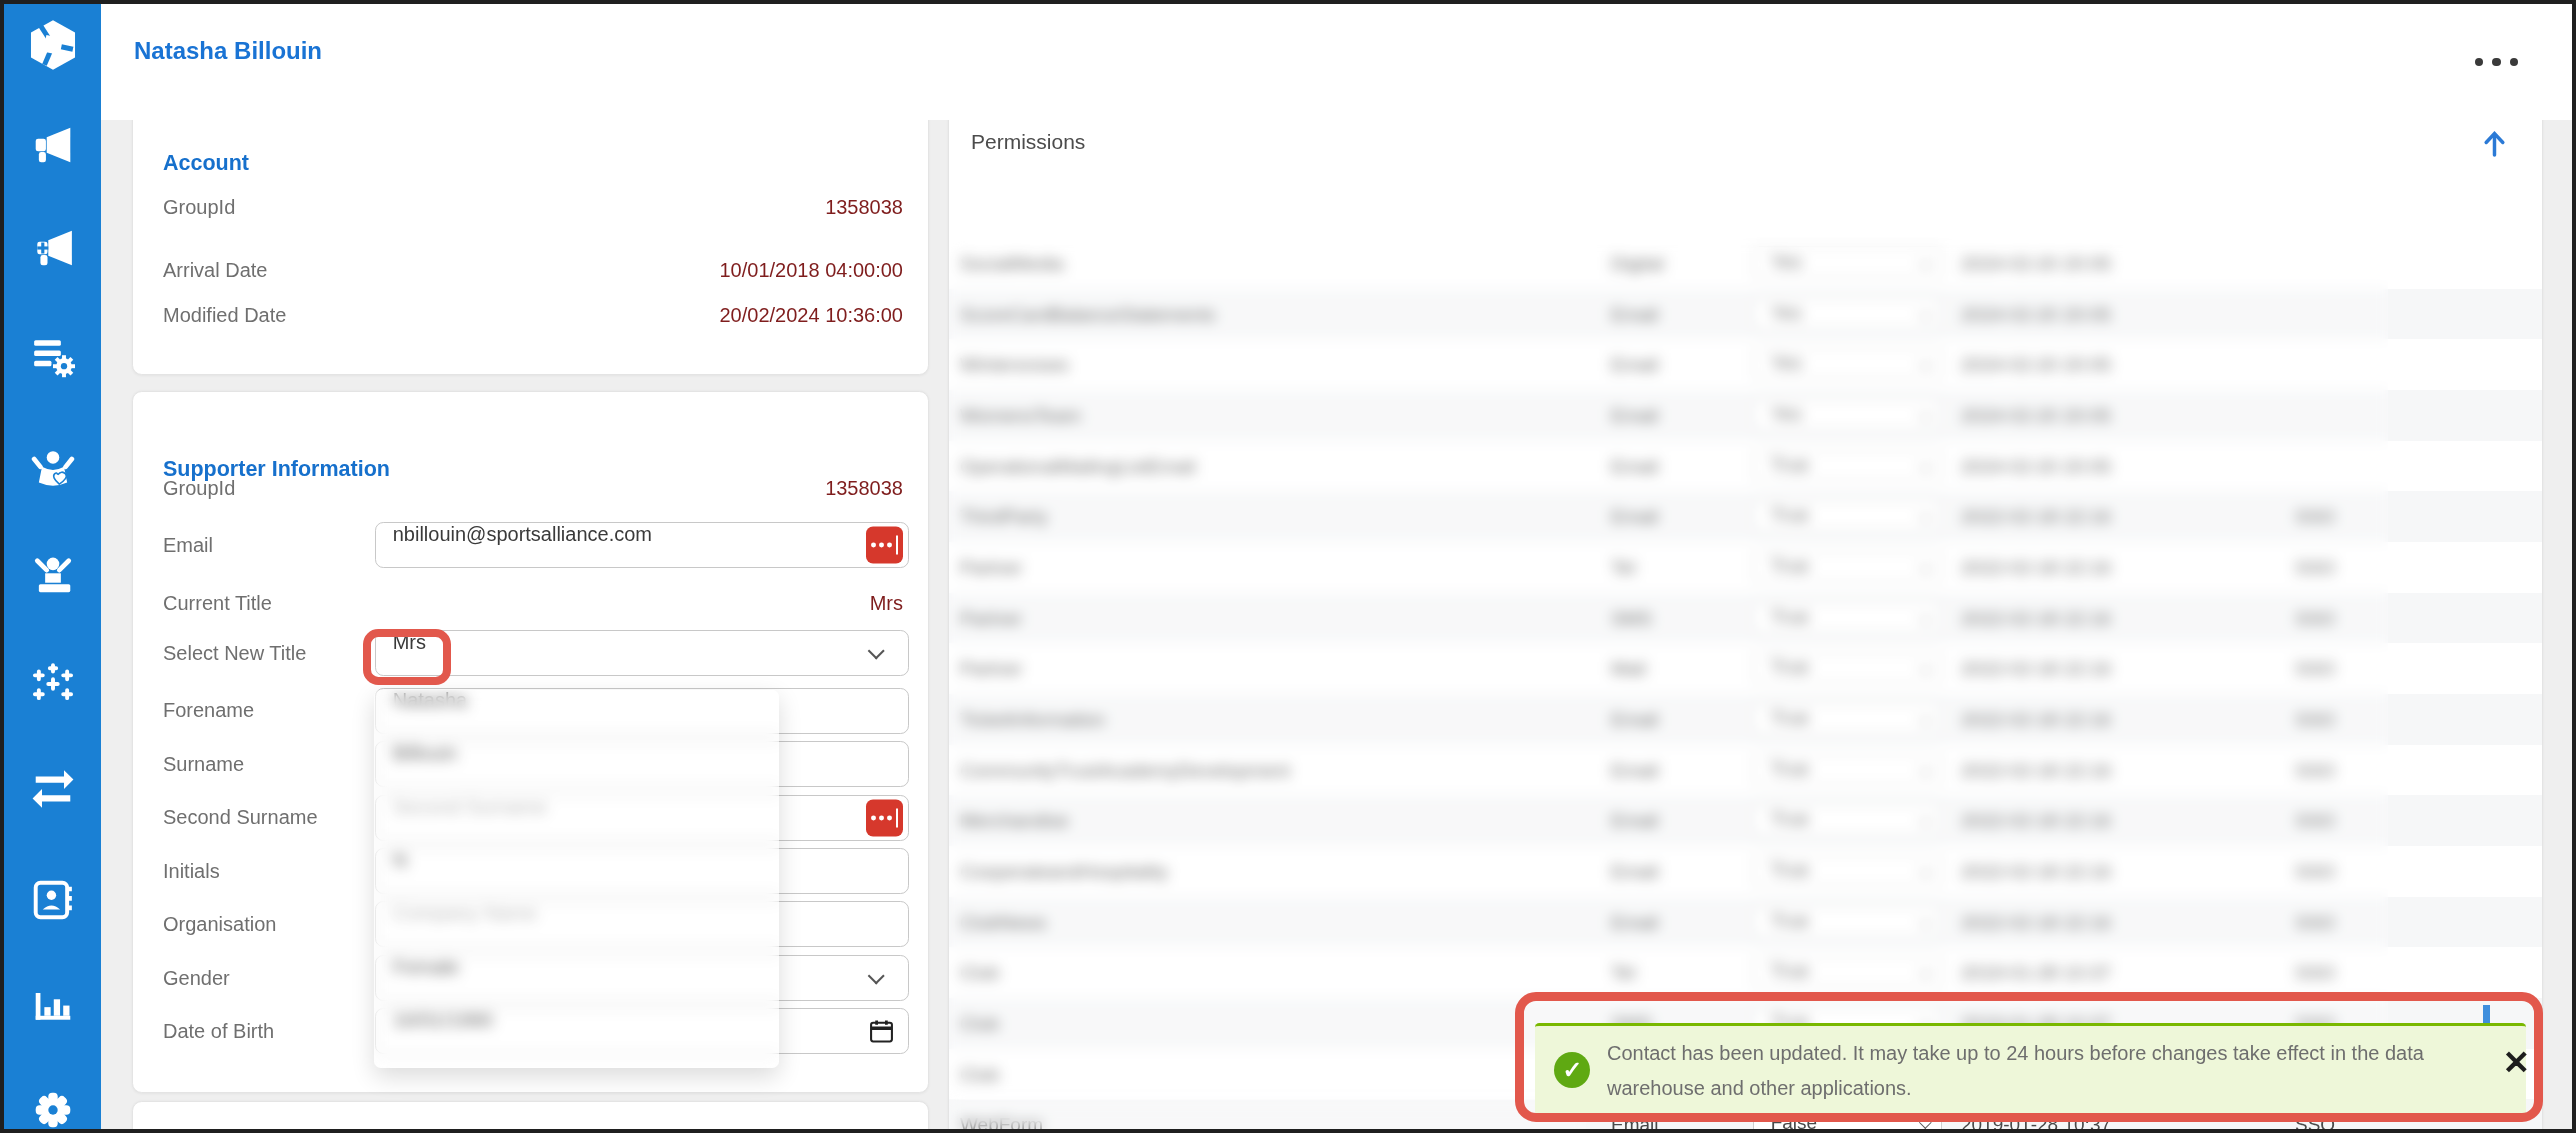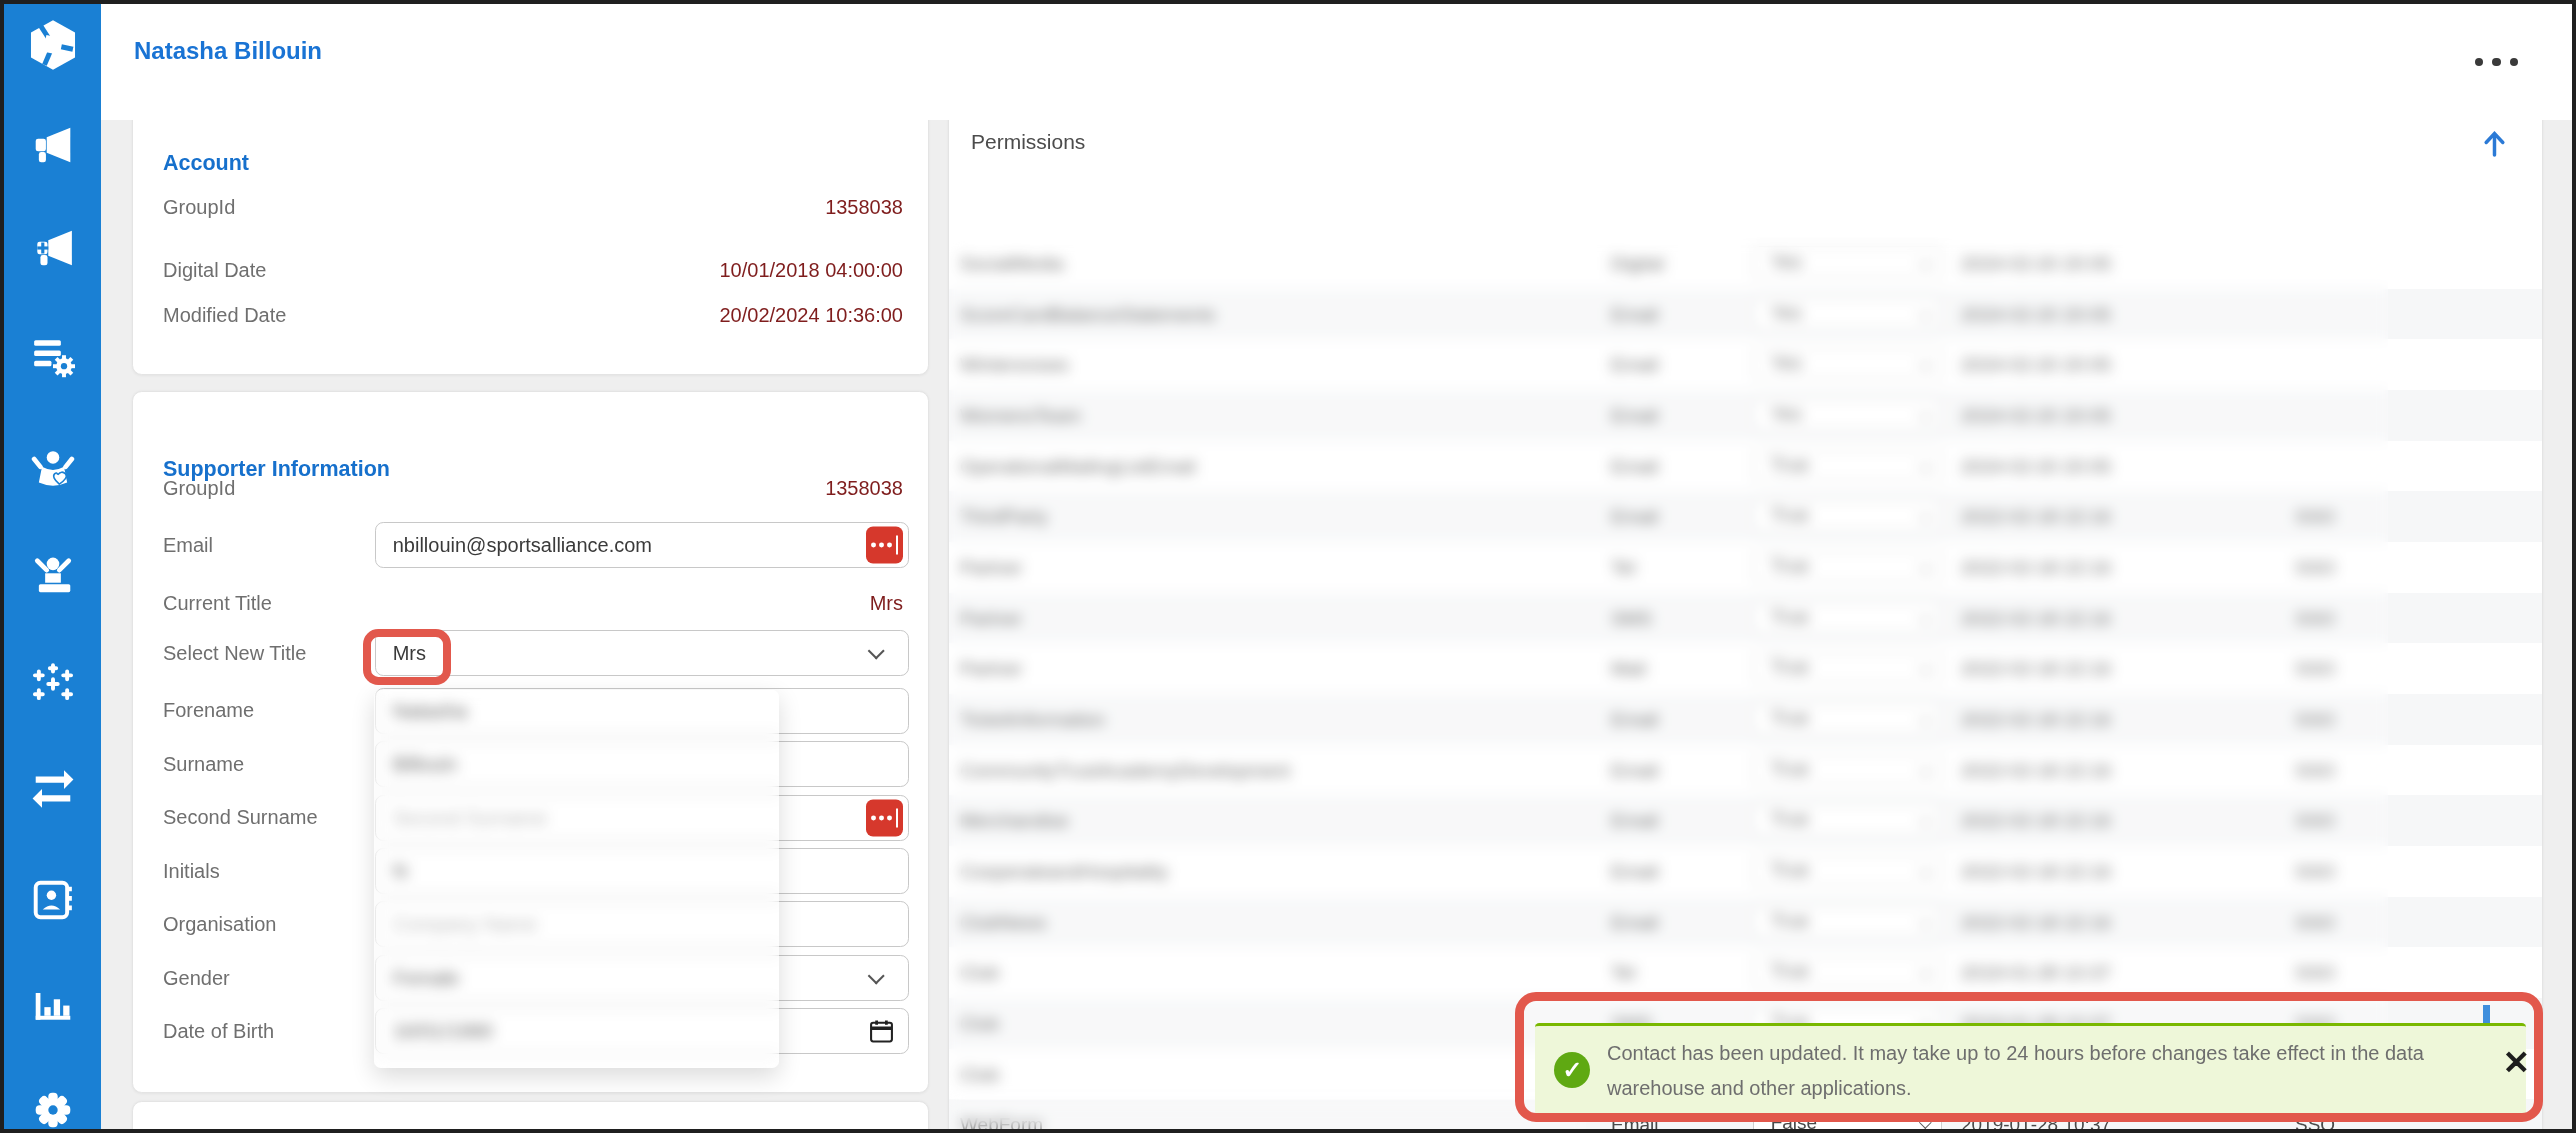--- a/index.html
+++ b/index.html
@@ -24,21 +24,21 @@
   .card-permissions{left:944px;top:103px;width:1593px;height:1030px;}
   .card-h{position:absolute;left:30px;font-size:21.5px;font-weight:bold;color:#1670cc;}
   
   .kv-row{position:absolute;left:30px;right:25px;height:32px;display:flex;
           justify-content:space-between;align-items:center;}
   .label{font-size:20px;color:#6f6f6f;}
   .val{font-size:20px;color:#7f1d1d;}
   
   .flabel{position:absolute;left:30px;font-size:20px;color:#6f6f6f;}
   .finput{position:absolute;left:242px;width:534px;height:46px;border:1.4px solid #c8c8c8;border-radius:8.3px;
-          background:#fff;box-sizing:border-box;display:flex;align-items:center;padding:0 16.7px;
+          background:#fff;box-sizing:border-box;display:flex;align-items:flex-start;padding:0 16.7px;
           font-size:20px;color:#3a3a3a;}
   .finput.placeholder{color:#a9a9a9;}
   .chev{width:10.4px;height:10.4px;border-right:2.1px solid #555;border-bottom:2.1px solid #555;
         transform:rotate(45deg);position:absolute;right:26px;top:50%;margin-top:-8.3px;}
   .chev.sm{width:7.6px;height:7.6px;border-width:1.4px;right:11px;margin-top:-6.2px;}
   .rexp{position:absolute;right:4.9px;top:50%;transform:translateY(-50%);width:37px;height:37px;
         background:#d6382c;border-radius:7px;display:flex;align-items:center;justify-content:center;gap:2.8px;cursor:pointer;}
   .rexp i{width:4.9px;height:4.9px;border-radius:50%;background:#fff;display:block;}
   .rexp b{width:2.1px;height:19.4px;background:#fff;display:block;margin-left:1.4px;}
   .cal{position:absolute;right:14px;top:50%;transform:translateY(-50%);width:25px;height:25px;}
@@ -202,21 +202,21 @@
   </header>
 
   <section class="card card-account">
     <h2 class="card-h" style="top:25px;">Account</h2>
     <div id="account-rows">
         <div class="kv-row" style="top: 83px;">
           <span class="label">GroupId</span>
                <span class="val">1358038</span>
         </div>
         <div class="kv-row" style="top: 146px;">
-          <span class="label">Digital Date</span>
+          <span class="label">Arrival Date</span>
                <span class="val">10/01/2018 04:00:00</span>
         </div>
         <div class="kv-row" style="top: 191px;">
           <span class="label">Modified Date</span>
                <span class="val">20/02/2024 10:36:00</span>
         </div>
       </div>
   </section>
 
   <section class="card card-supporter">

